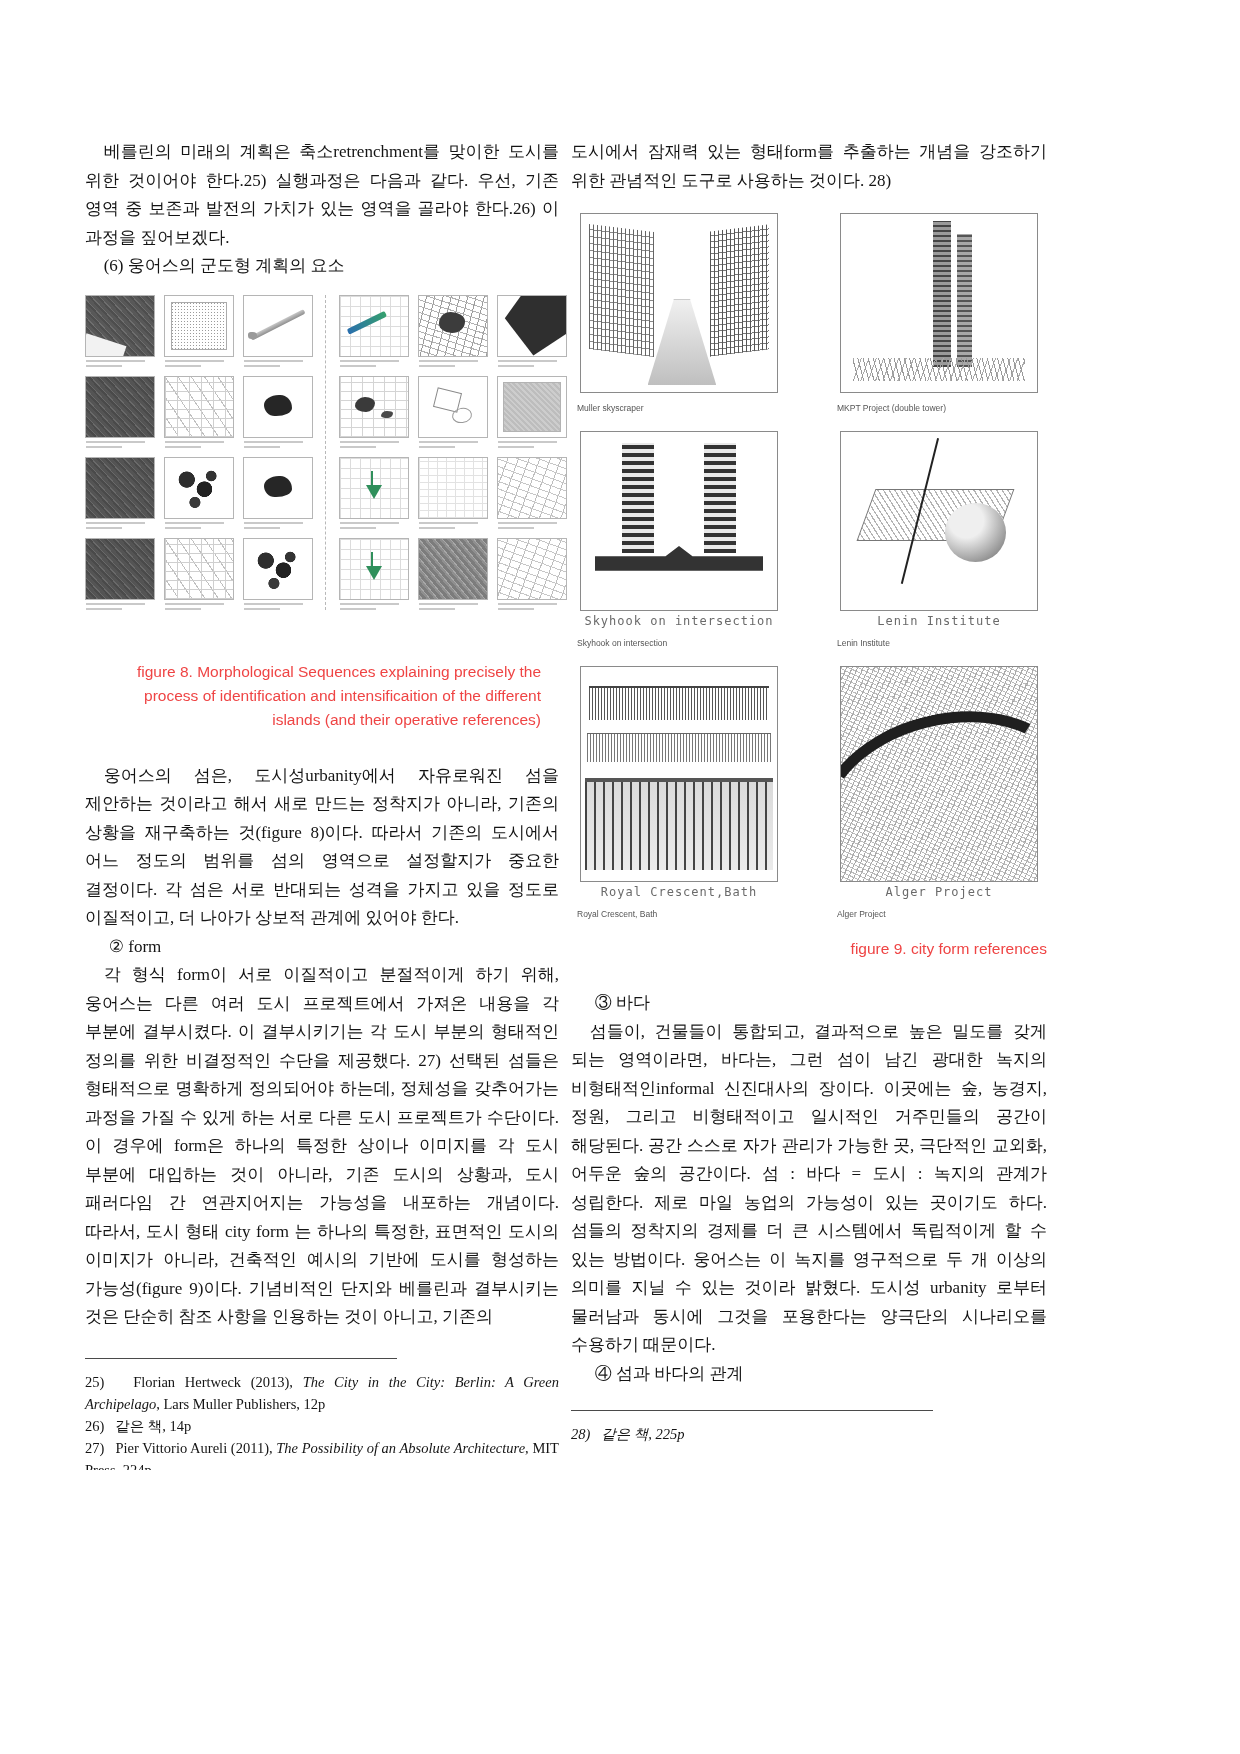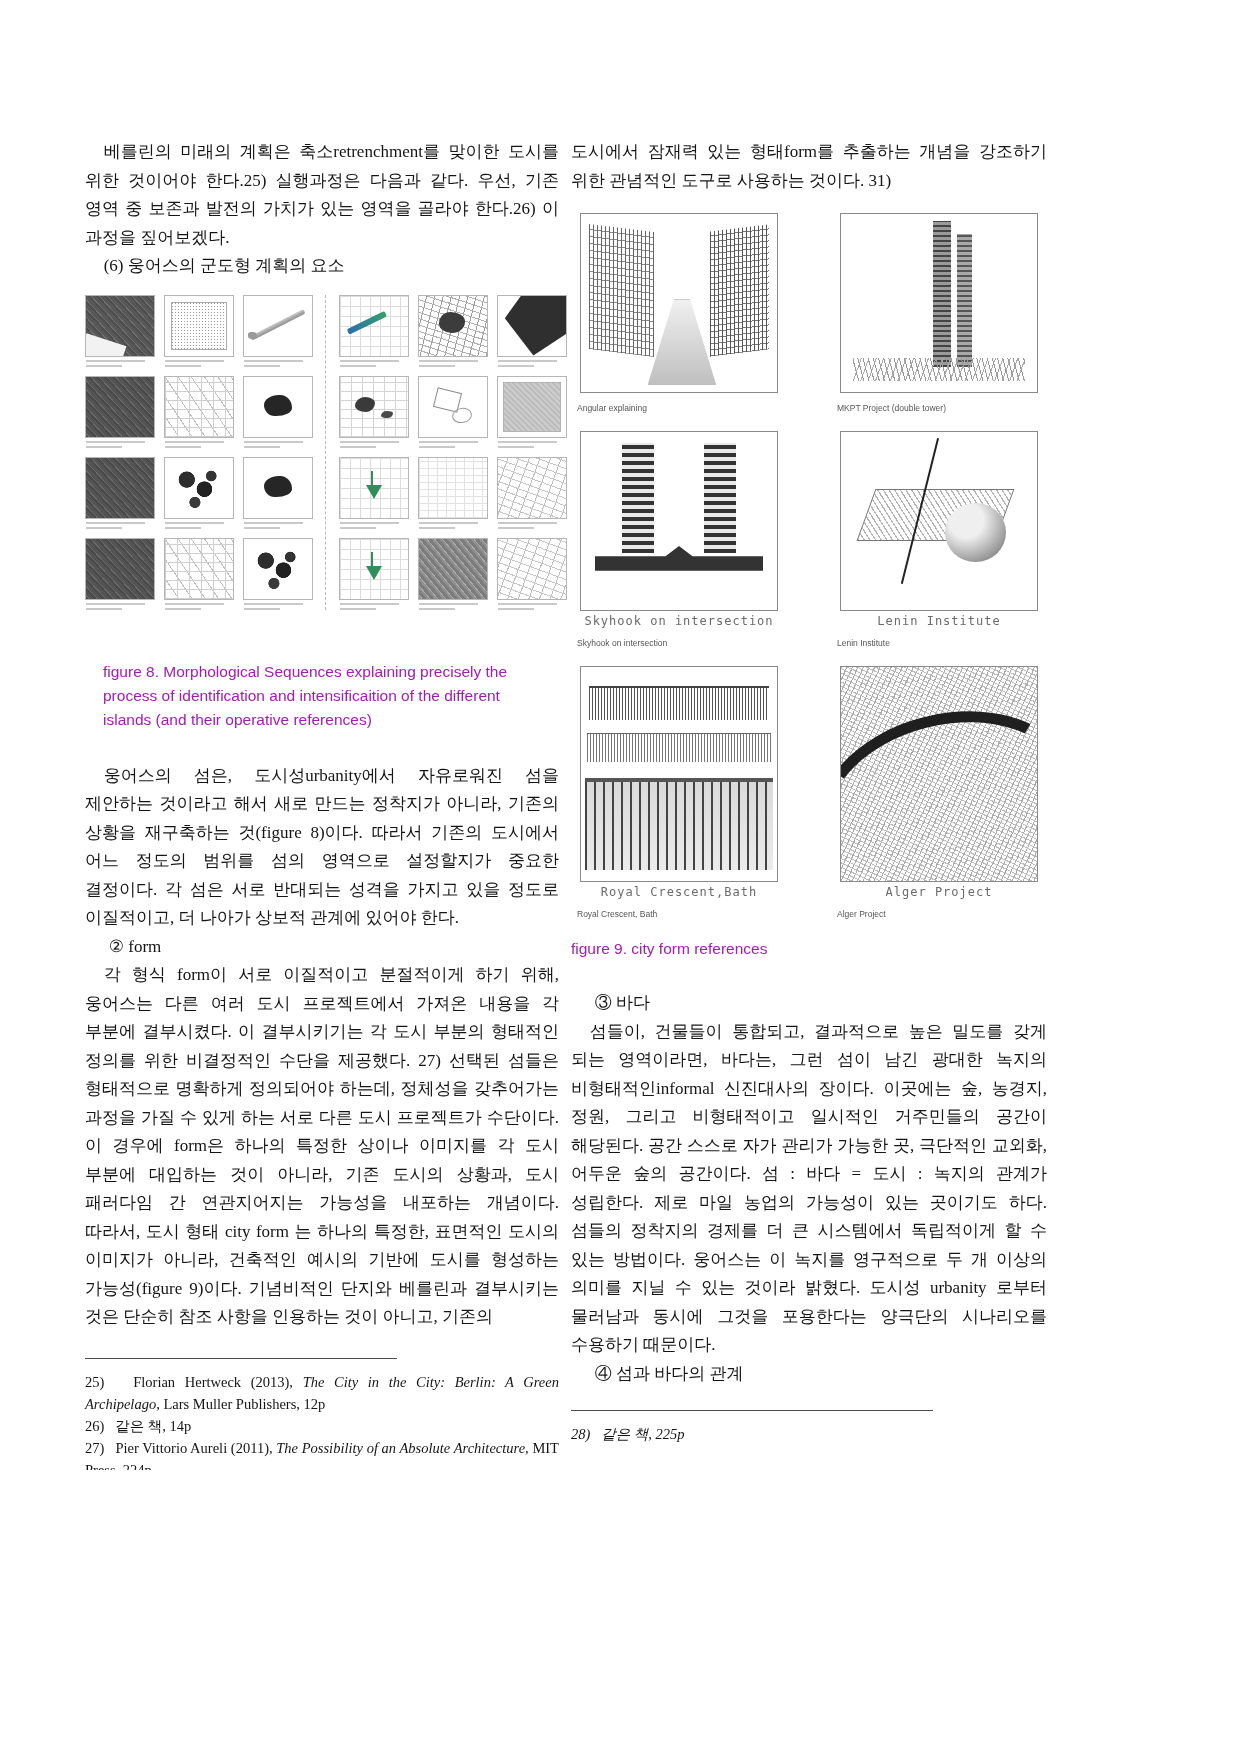--- a/index.html
+++ b/index.html
@@ -59,22 +59,22 @@
       background:radial-gradient(circle at 32% 36%,#2e2e2e 13%,transparent 14%),
                  radial-gradient(circle at 58% 52%,#222 15%,transparent 16%),
                  radial-gradient(circle at 44% 74%,#3a3a3a 9%,transparent 10%),
                  radial-gradient(circle at 68% 30%,#333 8%,transparent 9%);}
   .v-map-light{background:repeating-linear-gradient(0deg,#e2e2e2 0 1px,transparent 1px 7px),
                repeating-linear-gradient(90deg,#e2e2e2 0 1px,transparent 1px 9px);}
   .v-photo-mid{background:repeating-linear-gradient(50deg,#8f8f8f 0 2px,#a8a8a8 2px 3px,#7c7c7c 3px 6px);}
   .v-sketch-light{background:repeating-linear-gradient(20deg,transparent 0 6px,#c6c6c6 6px 7px),
                   repeating-linear-gradient(110deg,transparent 0 9px,#bdbdbd 9px 10px);}
 
-  .caption{font-family:"Liberation Sans","DejaVu Sans",sans-serif;font-size:15.5px;color:#a21caf;
-           text-align:left;line-height:1.55;}
+  .caption{font-family:"Liberation Sans","DejaVu Sans",sans-serif;font-size:15.5px;color:#ef4444;
+           text-align:right;line-height:1.55;}
   .fig8{margin:0;}
   .fig8 .caption{width:438px;margin:50px auto 0 auto;}
 
   
   .f9rows{margin-top:18px;}
   .f9row{display:flex;justify-content:space-between;padding:0 2px;margin-bottom:18px;}
   .f9item{width:212px;display:flex;flex-direction:column;}
   .f9frame{position:relative;width:196px;height:178px;border:1px solid #8a8a8a;background:#fff;overflow:hidden;margin:0 auto;}
   .f9row:nth-child(3) .f9frame{height:214px;}
   .f9type{font-family:"DejaVu Sans Mono","Liberation Mono",monospace;font-size:12px;color:#6a6a6a;
@@ -290,32 +290,32 @@
         <span>같은 책, 14p</span>
       </p>
       <p class="fn">
         <span>27)</span>&nbsp;&nbsp;
         <span>Pier Vittorio Aureli (2011), </span><i>The Possibility of an Absolute Architecture</i><span>,  MIT Press, 224p</span>
       </p>
     </div>
   </div>
 
   <div class="col right">
-    <p class="body">도시에서 잠재력 있는 형태form를 추출하는 개념을 강조하기 위한 관념적인 도구로 사용하는 것이다. 31)</p>
+    <p class="body">도시에서 잠재력 있는 형태form를 추출하는 개념을 강조하기 위한 관념적인 도구로 사용하는 것이다. 28)</p>
 
     <figure class="fig9" style="margin:0">
       <div class="f9rows">
           <div class="f9row">
             <div class="f9item">
               <div class="f9frame art-street-scene">
                 <i class="bl"></i>
                 <i class="br"></i>
                 <i class="road"></i>
               </div>
-              <div class="f9label">Angular explaining</div>
+              <div class="f9label">Muller skyscraper</div>
             </div>
             <div class="f9item">
               <div class="f9frame art-double-tower">
                 <i class="ta"></i>
                 <i class="tb"></i>
                 <i class="gr"></i>
               </div>
               <div class="f9label">MKPT Project (double tower)</div>
             </div>
           </div>

